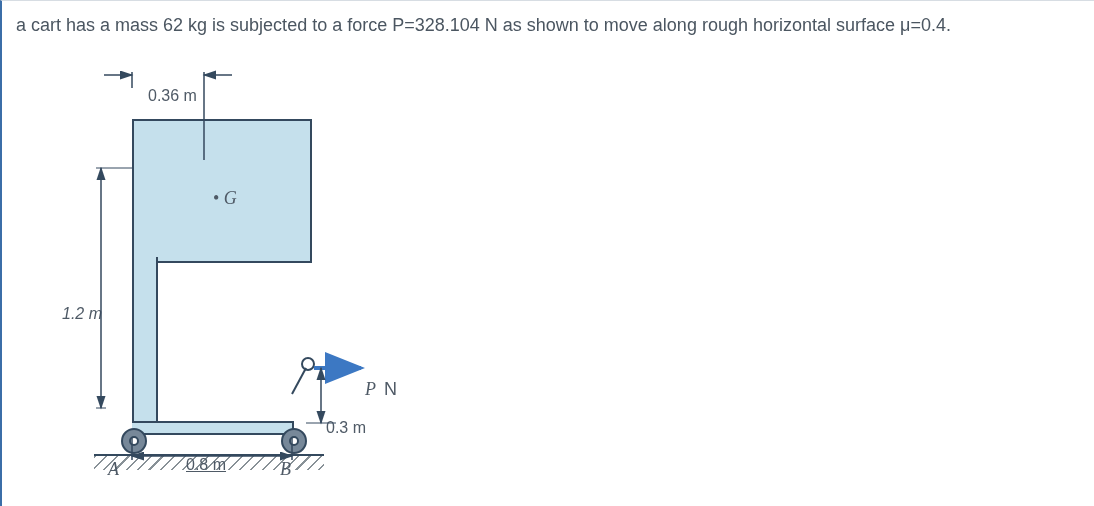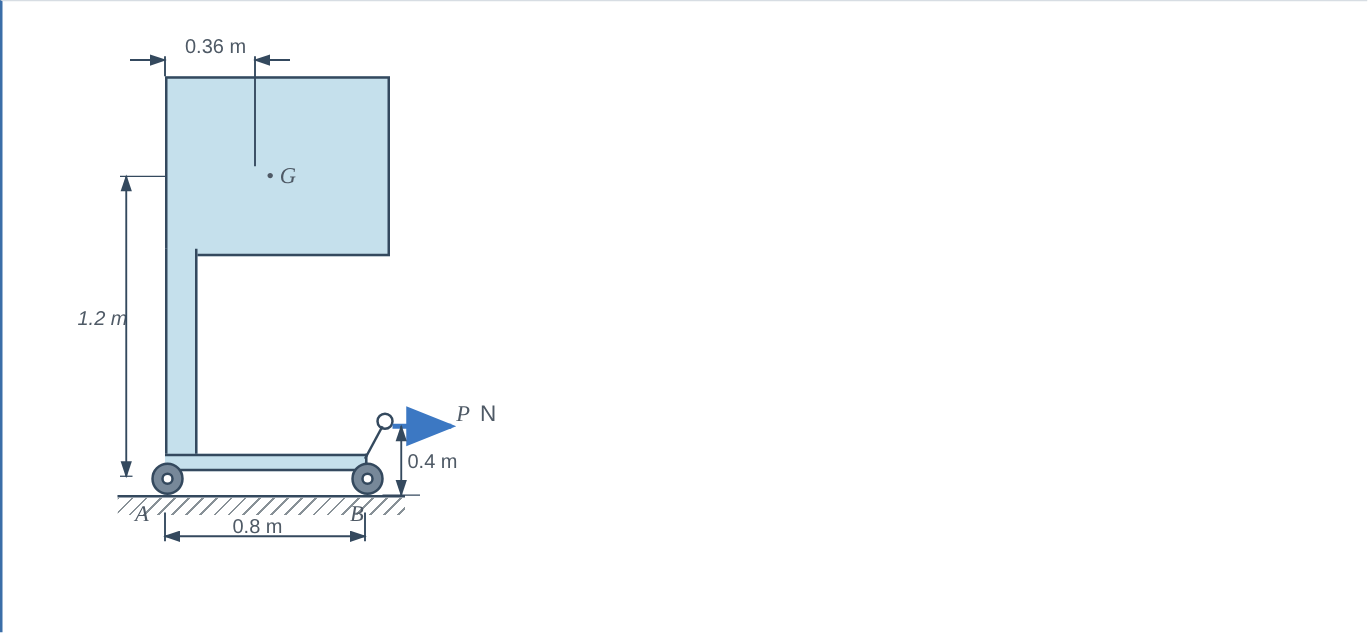--- a/index.html
+++ b/index.html
@@ -26,21 +26,21 @@
     color: #4b5661;
     margin-bottom: 4px;
   }
   .figure {
     position: relative;
     width: 380px;
     height: 420px;
     margin-left: 30px;
     margin-top: 2px;
   }
-  .abs { position: absolute; }
+  .abs { position: absolute; margin-top: 31px; }
 
   .lbl {
     font-size: 18px;
     font-style: italic;
     font-family: "Georgia", serif;
     color: #4f5a66;
     white-space: nowrap;
   }
   .dimlbl, .unit {
     font-size: 16px;
@@ -92,20 +92,21 @@
   }
 
   
   svg { position:absolute; top:0; left:0; overflow:visible; }
 </style>
 </head>
 <body>
 
 <div class="page">
 
+  <div class="problem">a cart has a mass 62 kg is subjected to a force P=328.104 N as shown to move along rough horizontal surface μ=0.4.</div>
 
   <div class="figure">
 
     <div class="abs topbox" style="left:86px; top:46px; width:176px; height:140px;"></div>
 
     <div class="abs leg" style="left:86px; top:184px; width:22px; height:172px; border-top:none;"></div>
 
     <div class="abs leg" style="left:86px; top:348px; width:160px; height:10px; border-left:none;"></div>
 
     <div class="abs wheel" style="left:75px; top:355px;"></div>
@@ -118,22 +119,22 @@
     </span>
     <span class="abs lbl" style="left:62px; top:386px;">A</span>
     <span class="abs lbl" style="left:234px; top:386px;">B</span>
 
     <span class="abs legend" style="left:319px; top:306px;">
       <i>P</i><span>N</span>
     </span>
 
     <span class="abs dimlbl" style="left:102px; top:14px;">0.36 m</span>
     <span class="abs dimlbl" style="left:16px; top:232px;font-style:italic;">1.2 m</span>
-    <span class="abs dimlbl" style="left:140px; top:398px;">0.8 m</span>
-    <span class="abs dimlbl" style="left:280px; top:346px;">0.4 m</span>
+    <span class="abs dimlbl" style="left:140px; top:383px;text-decoration:underline;">0.8 m</span>
+    <span class="abs dimlbl" style="left:280px; top:346px;">0.3 m</span>
 
     <svg width="380" height="430">
       <defs>
         <marker id="arrE" markerWidth="10" markerHeight="10" refX="8" refY="3" orient="auto">
           <path d="M0,0 L9,3 L0,6 Z" fill="#34495e"></path>
         </marker>
         <marker id="arrS" markerWidth="10" markerHeight="10" refX="1" refY="3" orient="auto">
           <path d="M9,0 L0,3 L9,6 Z" fill="#34495e"></path>
         </marker>
         <marker id="arrBlue" markerWidth="12" markerHeight="12" refX="9" refY="4" orient="auto">

